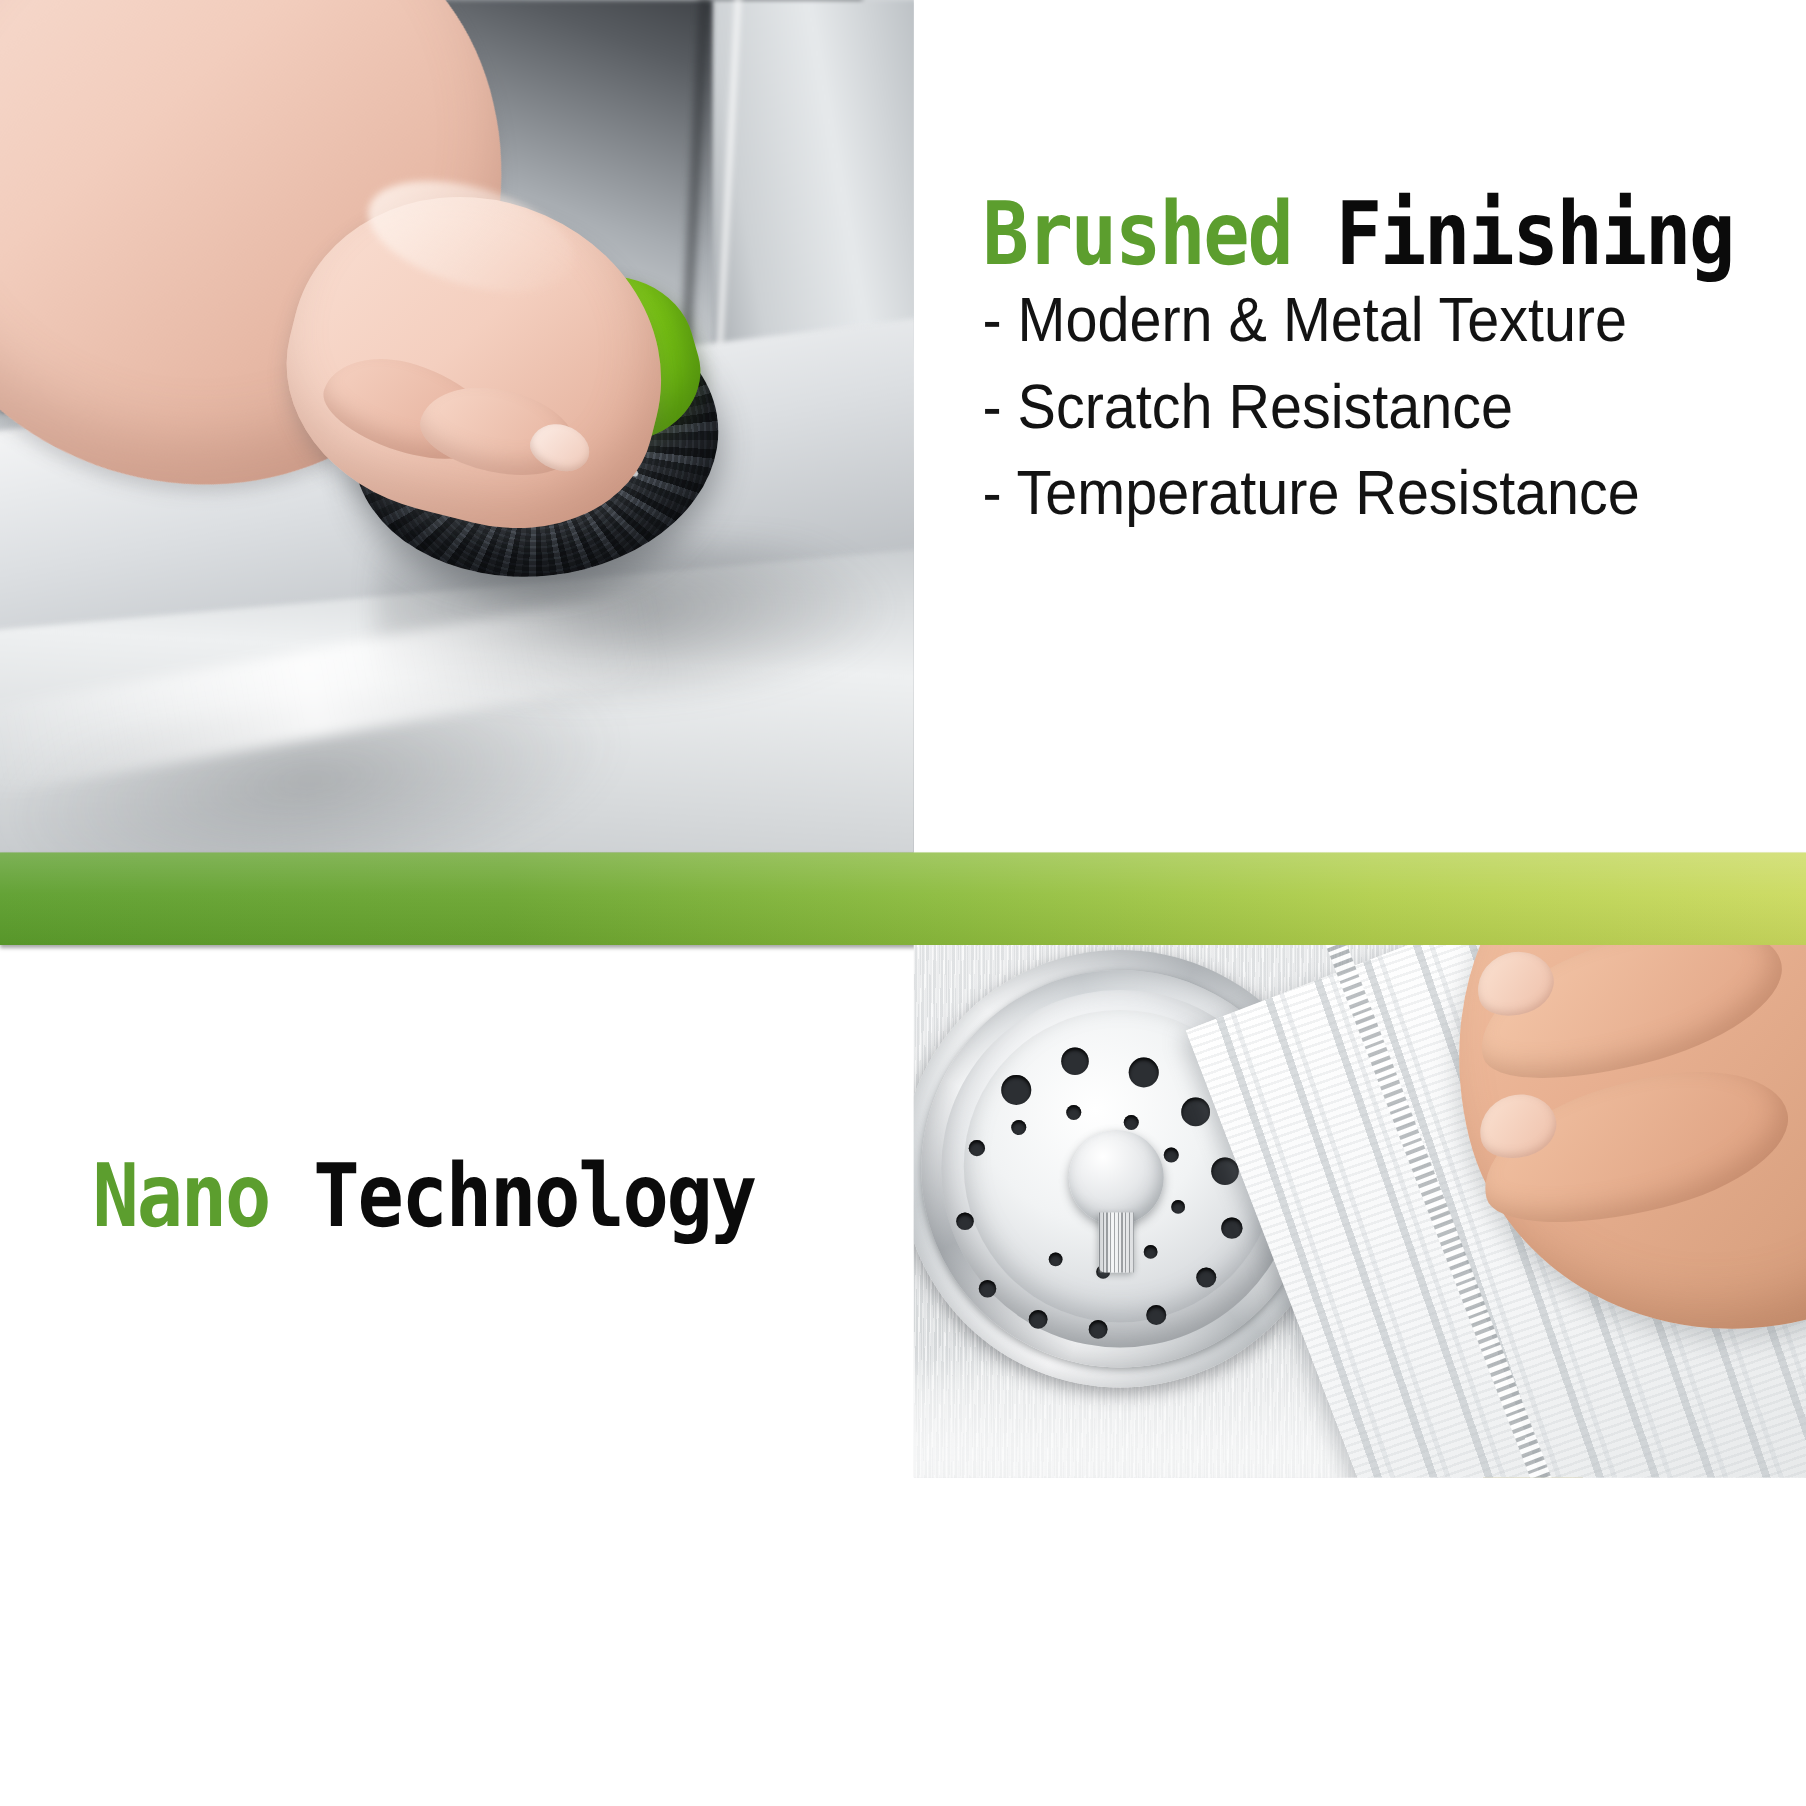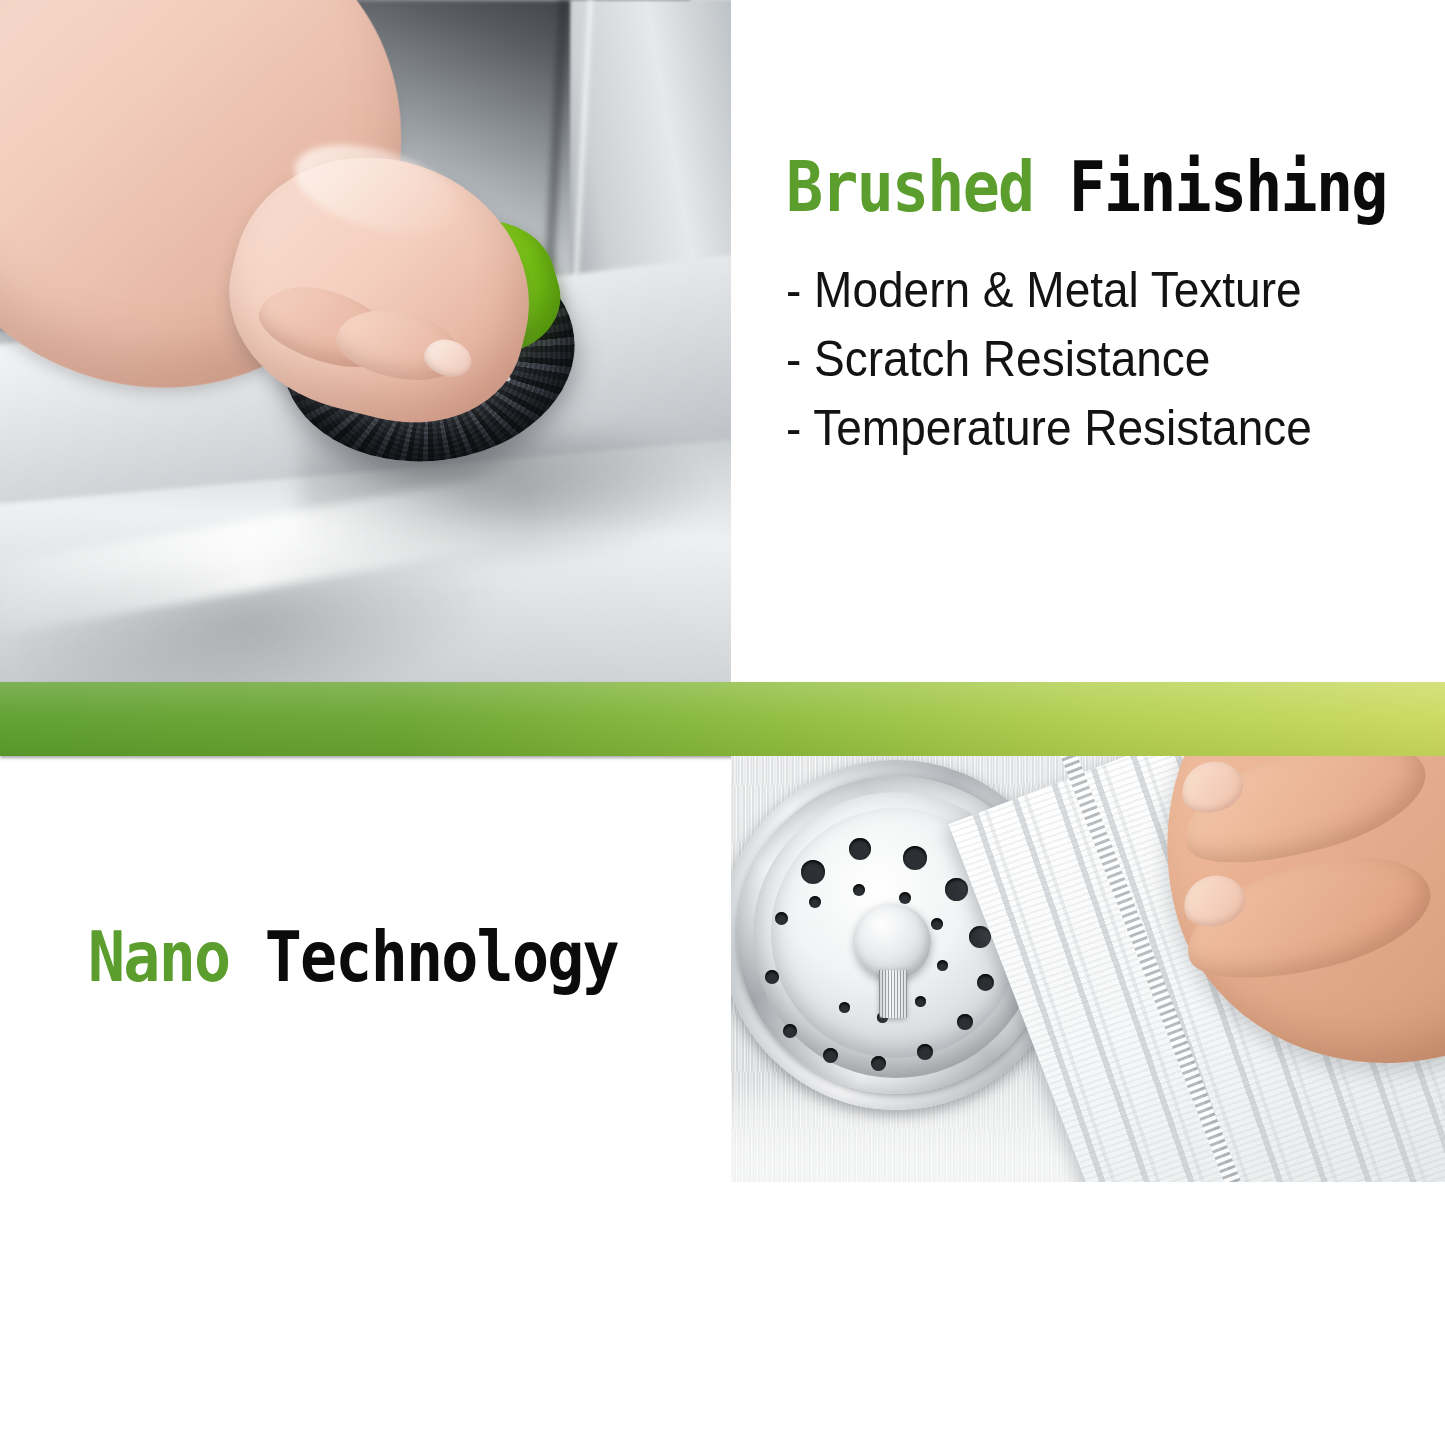--- a/index.html
+++ b/index.html
@@ -160,29 +160,29 @@
   .pd-nailA{position:absolute;left:450px;top:6px;width:62px;height:50px;
     background:linear-gradient(140deg,#fbe2d2,#eec0aa);border-radius:50% 50% 46% 54%/58% 54% 46% 42%;
     transform:rotate(-18deg);box-shadow:inset 0 -3px 7px rgba(168,118,96,.35);}
   .pd-nailB{position:absolute;left:452px;top:120px;width:62px;height:50px;
     background:linear-gradient(140deg,#fbe2d2,#eec0aa);border-radius:50% 50% 46% 54%/58% 54% 46% 42%;
     transform:rotate(-16deg);box-shadow:inset 0 -3px 7px rgba(168,118,96,.35);}
 
   
   .block{position:absolute;}
   .block-tr{left:786px;top:152px;width:640px;}
-  .block-bl{left:88px;top:922px;width:630px;}
+  .block-bl{left:74px;top:922px;width:630px;}
 
   .headline{font-family:"DejaVu Sans Mono","Liberation Mono",monospace;
     font-weight:700;font-size:70px;line-height:1.0;letter-spacing:-2px;
     white-space:nowrap;margin:0 0 0 0;transform:scaleX(.88);transform-origin:left center;}
   .hl-green{color:#5c9e2e;}
   .hl-black{color:#0b0b0b;}
 
-  .bullets{margin-top:34px;}
+  .bullets{}
   .bullet{font-family:"Liberation Sans",sans-serif;font-weight:400;
     font-size:50px;line-height:1.38;color:#131313;white-space:nowrap;
     transform:scaleX(.92);transform-origin:left center;}
   .block-bl .bullets{margin-top:36px;}
   .block-bl .bullet{font-size:49px;line-height:1.42;}
 </style>
 </head>
 <body>
 
 <div class="page">

